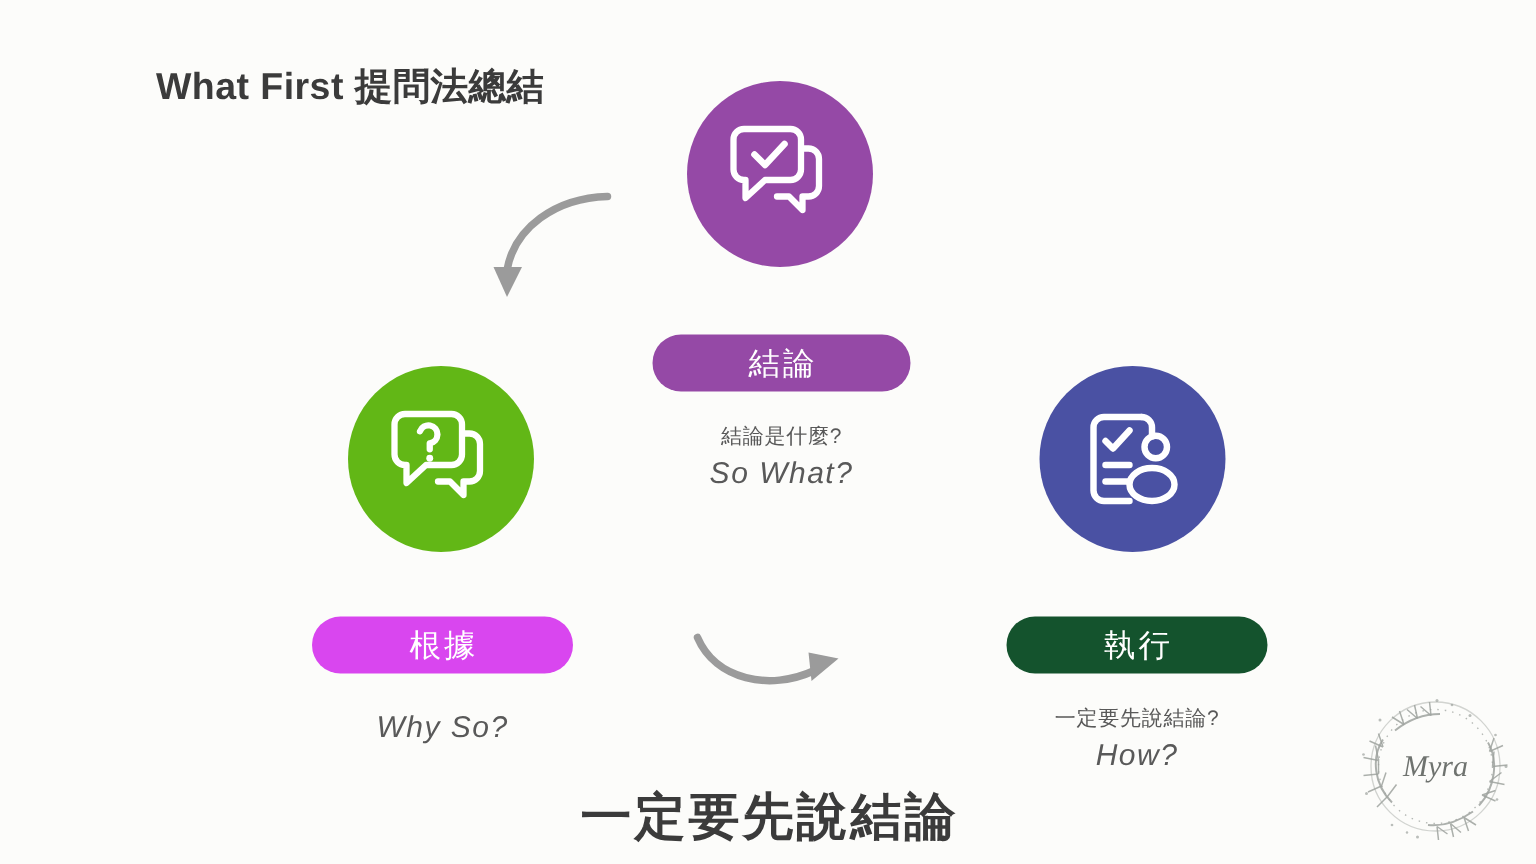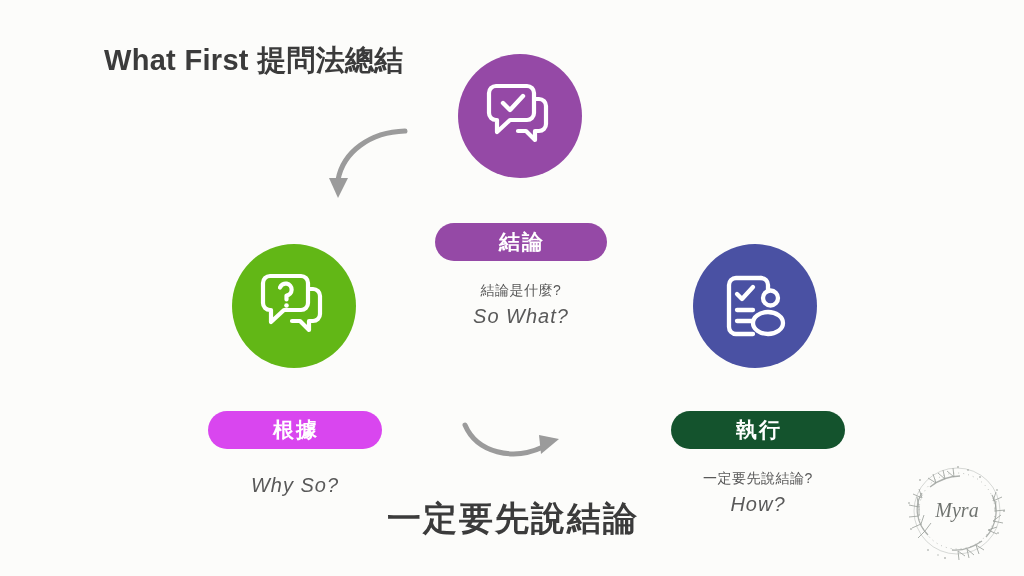--- a/index.html
+++ b/index.html
@@ -20,21 +20,21 @@
     width: 1024px;
     height: 576px;
     background: #fcfcfa;
   }
 
   
   .slide-title {
     position: absolute;
     left: 104px;
     top: 41px;
-    font-size: 29px;
+    font-size: 25px;
     font-weight: bold;
     color: #3b3b3b;
     letter-spacing: 0.3px;
     white-space: nowrap;
   }
 
   
   .node-circle {
     position: absolute;
     width: 124px;
@@ -55,21 +55,21 @@
     position: absolute;
     height: 38px;
     border-radius: 19px;
     display: flex;
     align-items: center;
     justify-content: center;
     color: #ffffff;
     font-size: 21px;
     letter-spacing: 2px;
     text-indent: 2px;
-    font-weight: 700;
+    font-weight: 400;
   }
   .pill-conclusion { left: 435px; top: 223px; width: 172px; background: #9549a6; }
   .pill-evidence   { left: 208px; top: 411px; width: 174px; background: #d946ef; }
   .pill-execution  { left: 671px; top: 411px; width: 174px; background: #14532d; }
 
   
   .caption {
     position: absolute;
     text-align: center;
     color: #595959;
@@ -97,21 +97,21 @@
     pointer-events: none;
   }
   .arrow-top  { left: 310px; top: 118px; }
   .arrow-bot  { left: 455px; top: 413px; }
 
   
   .footer-headline {
     position: absolute;
     left: 0;
     right: 0;
-    top: 496px;
+    top: 522px;
     text-align: center;
     font-size: 34px;
     font-weight: bold;
     color: #3b3b3b;
     letter-spacing: 2px;
     text-indent: 2px;
   }
 
   
   .watermark {

